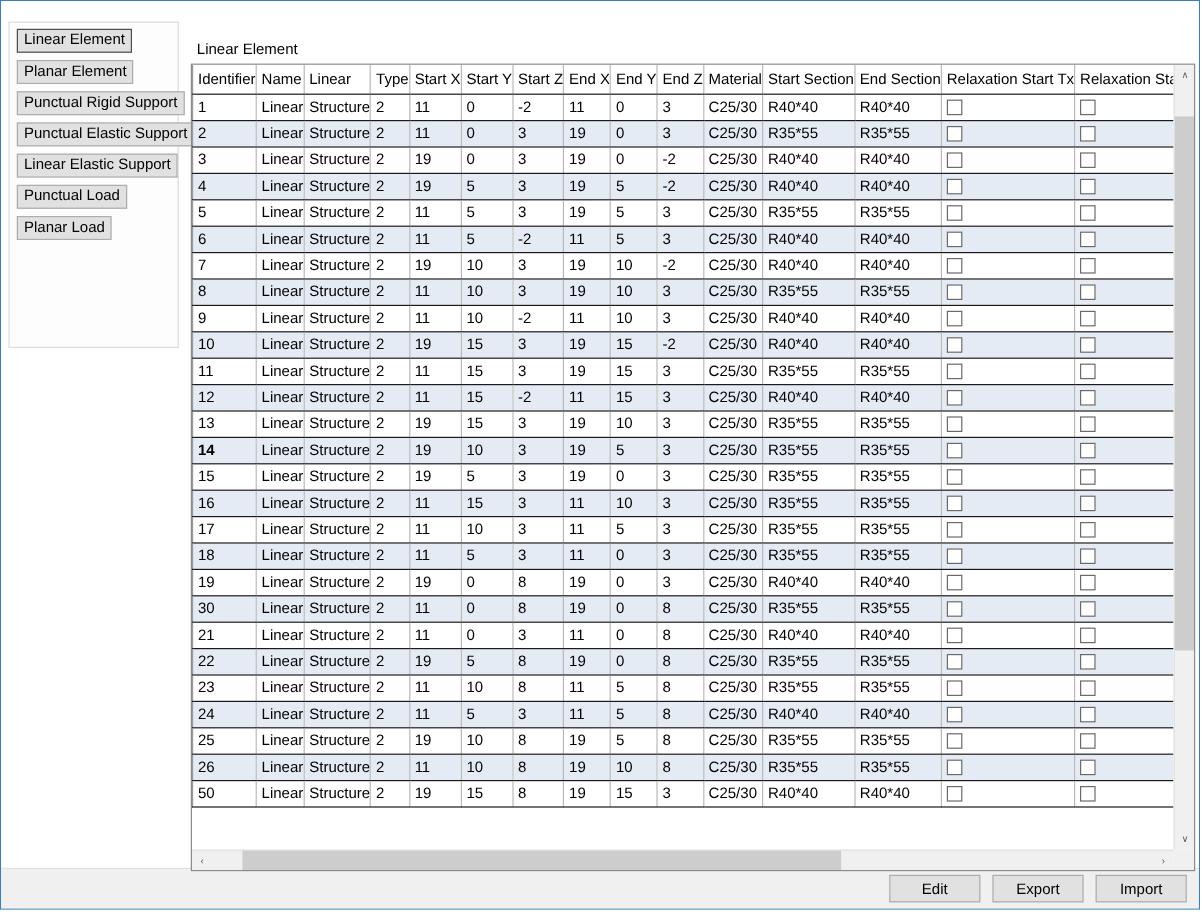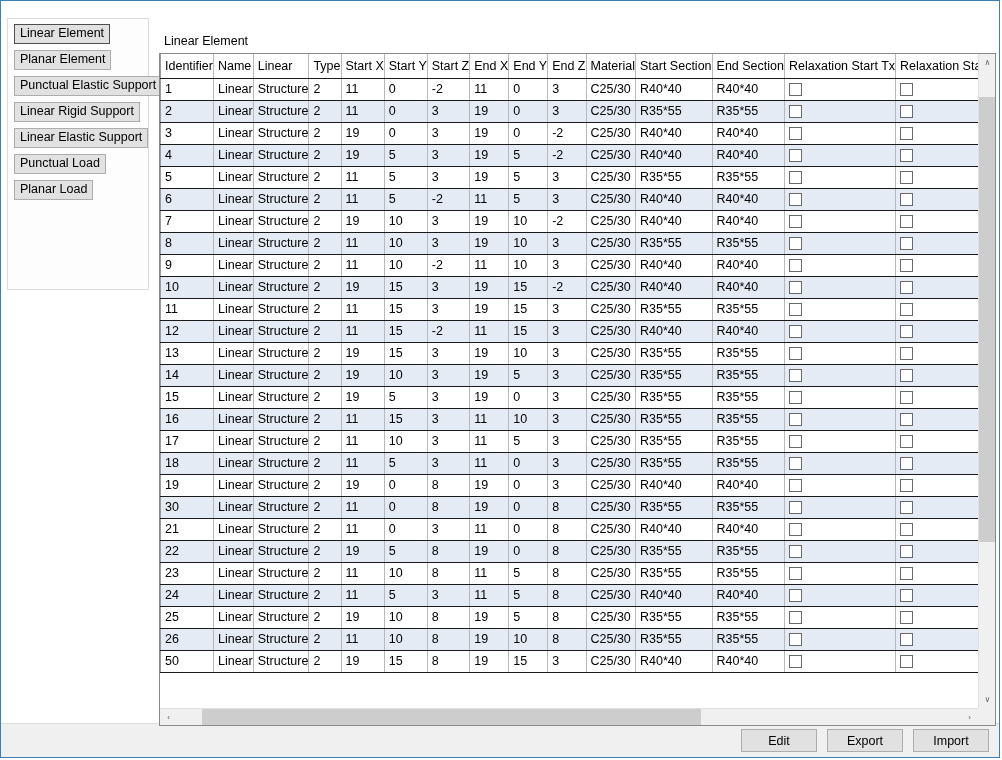--- a/index.html
+++ b/index.html
@@ -223,22 +223,22 @@
 <body>
 
 <div class="window">
 
 
   <div class="content">
 
     <div class="left-panel" id="sidebar">
         <div class="side-row"><span class="side-btn selected">Linear Element</span></div>
         <div class="side-row"><span class="side-btn">Planar Element</span></div>
+        <div class="side-row"><span class="side-btn">Punctual Rigid Support</span></div>
         <div class="side-row"><span class="side-btn">Punctual Elastic Support</span></div>
-        <div class="side-row"><span class="side-btn">Linear Rigid Support</span></div>
         <div class="side-row"><span class="side-btn">Linear Elastic Support</span></div>
         <div class="side-row"><span class="side-btn">Punctual Load</span></div>
         <div class="side-row"><span class="side-btn">Planar Load</span></div>
       </div>
 
     <div class="grid-label">Linear Element</div>
 
     <div class="grid-wrap">
       <div class="grid-scroll-area">
         <table class="grid">
@@ -492,21 +492,21 @@
                 <td style="width: 36px;">10</td>
                 <td style="width: 36px;">3</td>
                 <td style="width: 52px;">C25/30</td>
                 <td style="width: 76px;">R35*55</td>
                 <td style="width: 71px;">R35*55</td>
                 <td class="ck" style="width: 103px;"><span class="checkbox"></span></td>
                 <td class="ck" style="width: 103px;"><span class="checkbox"></span></td>
               </tr>
               <tr class="alt">
                 <td class="rowhdr"></td>
-                <td style="width: 66px;">14</td>
+                <td style="width: 66px; font-weight: bold;">14</td>
                 <td style="width: 47px;">Linear</td>
                 <td style="width: 62px;">Structure</td>
                 <td style="width: 32px;">2</td>
                 <td style="width: 43px;">19</td>
                 <td style="width: 43px;">10</td>
                 <td style="width: 43px;">3</td>
                 <td style="width: 36px;">19</td>
                 <td style="width: 36px;">5</td>
                 <td style="width: 36px;">3</td>
                 <td style="width: 52px;">C25/30</td>

